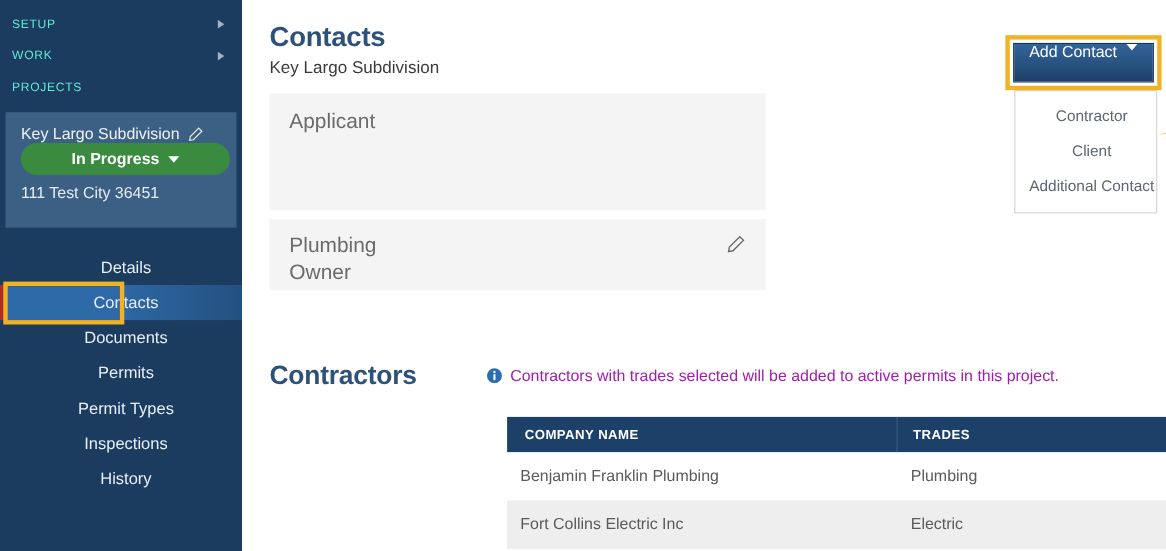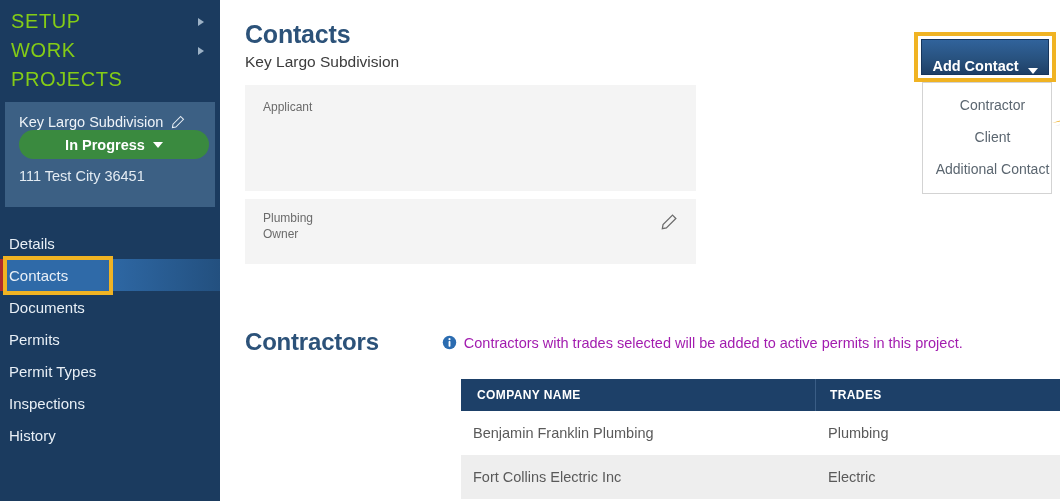--- a/index.html
+++ b/index.html
@@ -23,22 +23,22 @@
     flex: 0 0 220px;
     overflow: hidden;
   }
   .nav-top { padding-top: 7px; }
   .nav-top-item {
     position: relative;
     height: 29px;
     display: flex;
     align-items: center;
     padding-left: 11px;
-    color: #84cc16;
-    font-size: 20px;
+    color: #5eead4;
+    font-size: 11px;
     letter-spacing: .6px;
   }
   .nav-top-item .caret {
     position: absolute; right: 16px; top: 50%;
     width: 0; height: 0;
     margin-top: -4px;
     border-top: 4.5px solid transparent;
     border-bottom: 4.5px solid transparent;
     border-left: 6px solid #9db2c6;
   }
@@ -77,20 +77,21 @@
 
   .section-nav { margin-top: 20px; }
   .nav-item {
     position: relative;
     height: 32px;
     display: flex; align-items: center;
     padding-left: 9px;
     color: #e8eff6;
     font-size: 15px;
     white-space: nowrap;
+    justify-content: center;
   }
   .nav-item.selected {
     background: linear-gradient(to right, #2f6aa8 0%, #2f6aa8 45%, #23507f 100%);
   }
   .nav-item.selected::before {
     content: "";
     position: absolute; left: 0; top: 0; bottom: 0;
     width: 5px; background: #b02b2b;
   }
   .fees-badge {
@@ -131,40 +132,40 @@
     margin-top: 4px;
     color: #3b3b3b;
     font-size: 15.5px;
   }
 
   
   .cards { margin: 14px 0 0 25px; width: 451px; }
   .card {
     background: #f4f4f4;
     color: #6b6b6b;
-    font-size: 12px;
+    font-size: 19px;
     padding: 15px 16px 0 18px;
     position: relative;
   }
   .card.applicant { height: 106px; }
   .card.owner { height: 65px; margin-top: 8px; line-height: 1.32; padding-top: 12px; }
   .card .edit-btn {
     position: absolute; right: 18px; top: 14px;
     cursor: pointer;
   }
 
   
   .add-wrap { position: absolute; right: 11px; top: 39px; z-index: 30; }
   .add-btn {
     width: 128px; height: 36px;
     background: linear-gradient(to bottom, #31639b 0%, #28527f 55%, #1e3f66 100%);
     border: 1px solid #17365c;
     color: #ffffff;
-    font-size: 14.5px; font-weight: bold;
-    display: flex; align-items: flex-end; justify-content: center;
+    font-size: 14.5px; font-weight: normal;
+    display: flex; align-items: flex-start; justify-content: center;
     gap: 9px;
     cursor: pointer;
   }
   .add-btn .dncaret {
     width: 0; height: 0;
     border-left: 5.5px solid transparent;
     border-right: 5.5px solid transparent;
     border-top: 6.5px solid #ffffff;
   }
   .hl-addbtn {

